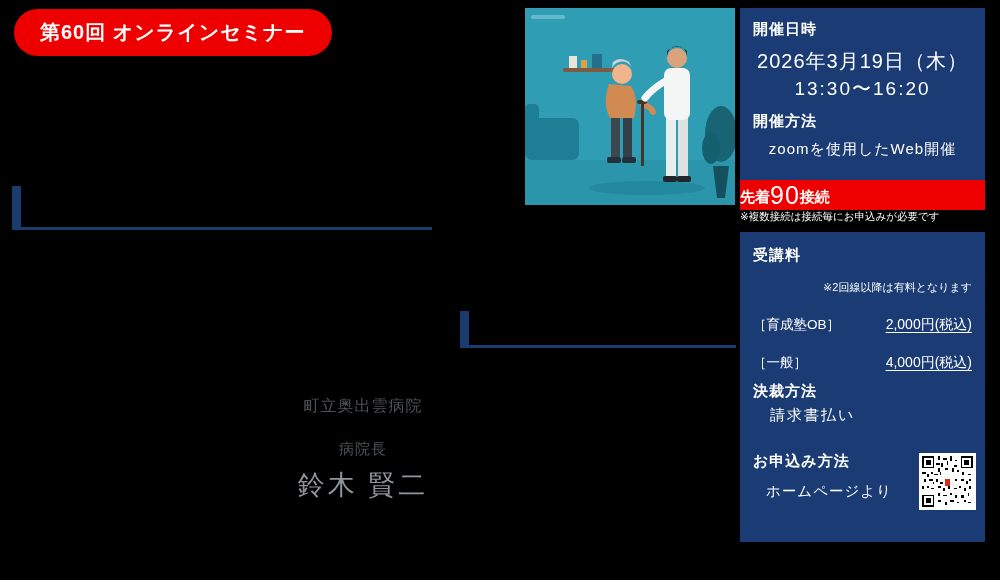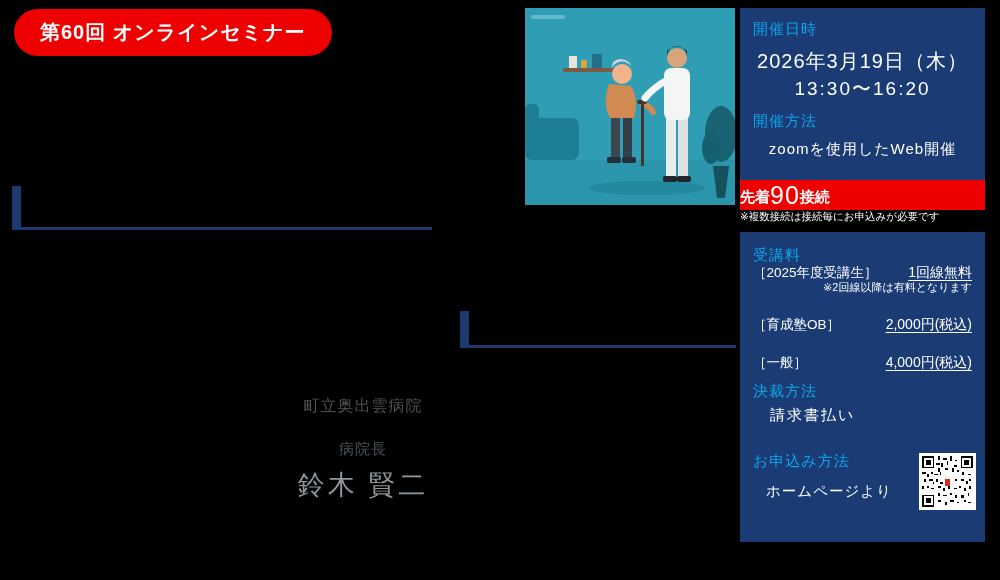--- a/index.html
+++ b/index.html
@@ -36,21 +36,21 @@
   .speaker-org   { font-size: 16px; color: #4c5257; letter-spacing: 1px; }
   .speaker-title { font-size: 15px; color: #4c5257; margin-top: 23px; letter-spacing: 1px; }
   .speaker-name  { font-size: 27px; color: #8e959b; margin-top: 8px; letter-spacing: 3px; }
 
   
   .panel { position: absolute; left: 740px; width: 245px; background: #1a3b73; color: #fff; }
   .panel1 { top: 8px;  height: 172px; }
   .panel2 { top: 232px; height: 310px; }
   .yellow-heading {
     position: absolute; left: 13px;
-    color: #0ea5e9; font-weight: normal; font-size: 15px; letter-spacing: 1px;
+    color: #ffffff; font-weight: bold; font-size: 15px; letter-spacing: 1px;
   }
   .center-line { position: absolute; left: 0; width: 100%; text-align: center; }
   .date-line { top: 40px; font-size: 20px; letter-spacing: 1px; }
   .time-line { top: 68px; font-size: 19px; letter-spacing: 2px; }
   .method-line { top: 132px; font-size: 15px; letter-spacing: 1px; }
 
   .capacity-banner {
     position: absolute; left: 740px; top: 180px; width: 245px; height: 30px;
     background: #ef0000; color: #fff; text-align: left;
   }
@@ -151,24 +151,20 @@
   <div class="capacity-banner">
     <div class="capacity-main">
       <span>先着</span><span class="capacity-number">90</span><span>接続</span>
     </div>
     <div class="capacity-note">※複数接続は接続毎にお申込みが必要です</div>
   </div>
 
   <div class="panel panel2">
     <div class="yellow-heading" style="top:14px">受講料</div>
 
-    <div class="fee-row" style="top:32px">
-      <span class="fee-label">［2025年度受講生］</span>
-      <span class="fee-value">1回線無料</span>
-    </div>
     <div class="fee-note">※2回線以降は有料となります</div>
 
     <div class="fee-row" style="top:84px">
       <span class="fee-label">［育成塾OB］</span>
       <span class="fee-value">2,000円(税込)</span>
     </div>
 
     <div class="fee-row" style="top:122px">
       <span class="fee-label">［一般］</span>
       <span class="fee-value">4,000円(税込)</span>

